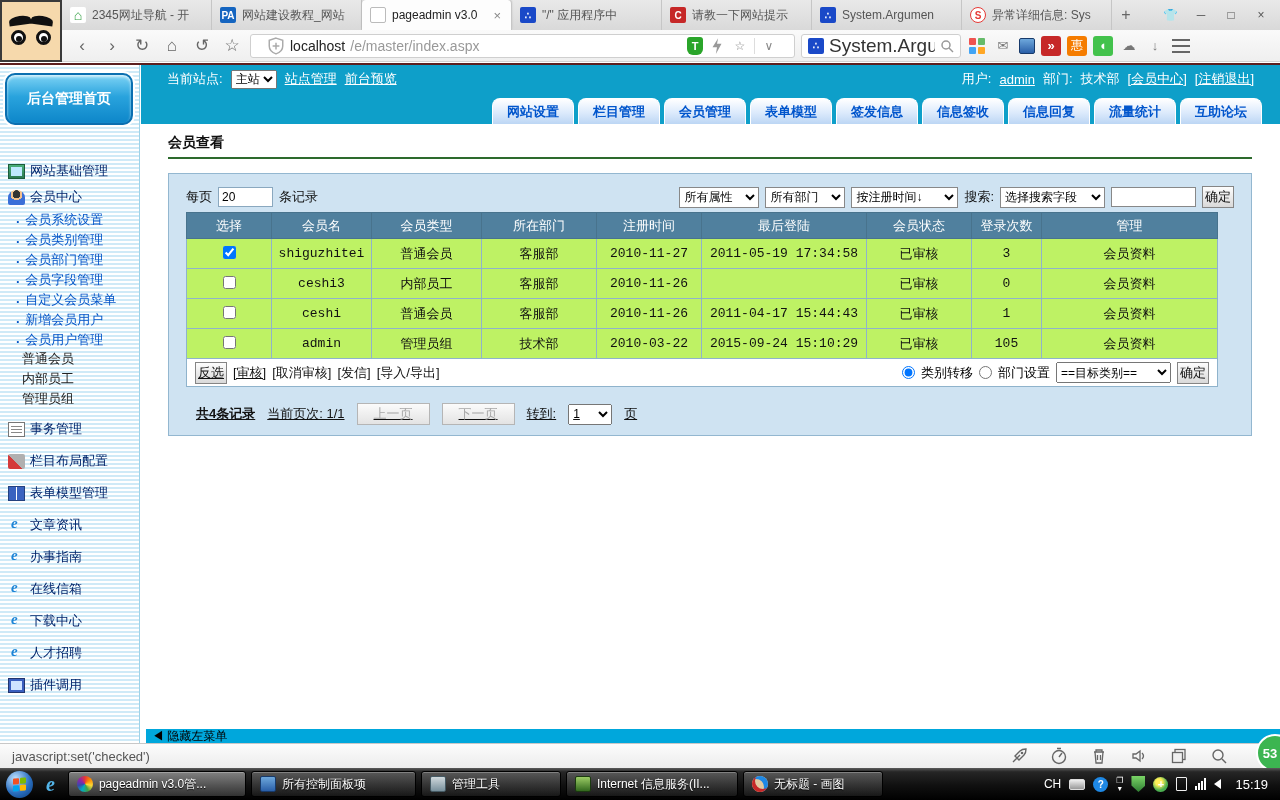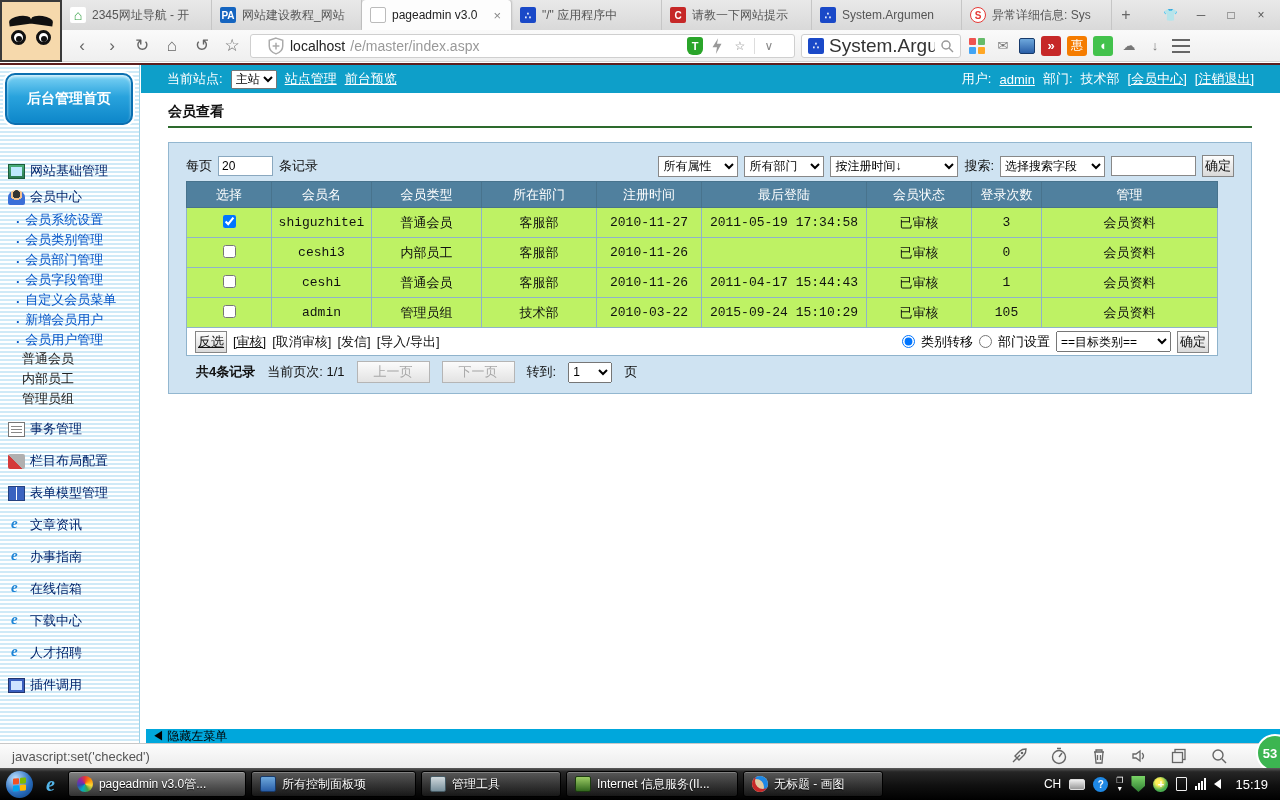--- a/index.html
+++ b/index.html
@@ -148,22 +148,22 @@
   font-size:13px; color:#111; }
 .mono { font-family:"Liberation Mono", monospace; font-size:12px; }
 .action-row { width:1032px; height:28px; background:#fff;
   border:1px solid #8fb3cc; border-top:none; display:flex; align-items:center;
   gap:6px; padding:0 8px; font-size:13px; }
 .btn-invert { text-decoration:underline; }
 .act-link { color:#111; }
 .act-link.first { text-decoration:underline; }
 .act-sp { flex:1; }
 .action-row select { height:21px; font-size:12px; }
-.pg-row { margin-top:5px; display:flex; align-items:center; gap:12px;
-  font-size:13px; color:#111; padding-left:10px; }
+.pg-row { margin-top:16px; display:flex; align-items:center; gap:12px;
+  font-size:13px; color:#111; padding-left:10px;text-decoration:underline; }
 .pg-total { font-weight:bold; }
 .pgbtn { height:22px; padding:0 16px; font-size:13px; color:#a8a8a8;
   background:linear-gradient(#fbfbfb,#e3e3e3); border:1px solid #b5b5b5; }
 .pg-row select { height:21px; font-size:12px; }
 
 .hidebar { position:absolute; left:146px; right:0; bottom:0; height:14px;
   background:#00a7dc; font-size:12px; color:#000; line-height:14px;
   padding-left:6px; }
 
 
@@ -434,34 +434,45 @@
         <span class="udata">
           <span>用户:</span>
           <a class="toplink">admin</a>
           <span>部门:</span>
           <span>技术部</span>
           <a class="toplink">[会员中心]</a>
           <a class="toplink">[注销退出]</a>
         </span>
       </div>
 
+      <div class="navtabs">
+        <div class="ntab">网站设置</div>
+        <div class="ntab">栏目管理</div>
+        <div class="ntab">会员管理</div>
+        <div class="ntab">表单模型</div>
+        <div class="ntab">签发信息</div>
+        <div class="ntab">信息签收</div>
+        <div class="ntab">信息回复</div>
+        <div class="ntab">流量统计</div>
+        <div class="ntab">互助论坛</div>
+      </div>
 
       <div class="content">
         <div class="page-title">会员查看</div>
         <div class="title-rule"></div>
 
         <div class="panel">
           <div class="filter-row">
             <span>每页</span>
             <input class="perpage-input" value="20" style="">
             <span>条记录</span>
             <span class="filter-sp"></span>
             <select style="width:80px"><option>所有属性</option></select>
             <select style="width:80px"><option>所有部门</option></select>
-            <select style="width:128px"><option>按注册时间↓</option></select>
+            <select style="width:107px"><option>按注册时间↓</option></select>
             <span>搜索:</span>
             <select style="width:105px"><option>选择搜索字段</option></select>
             <input class="search-input" style="">
             <button class="btn">确定</button>
           </div>
 
           <table class="member-table">
             <colgroup>
                 <col style="width:85px">
                 <col style="width:100px">

